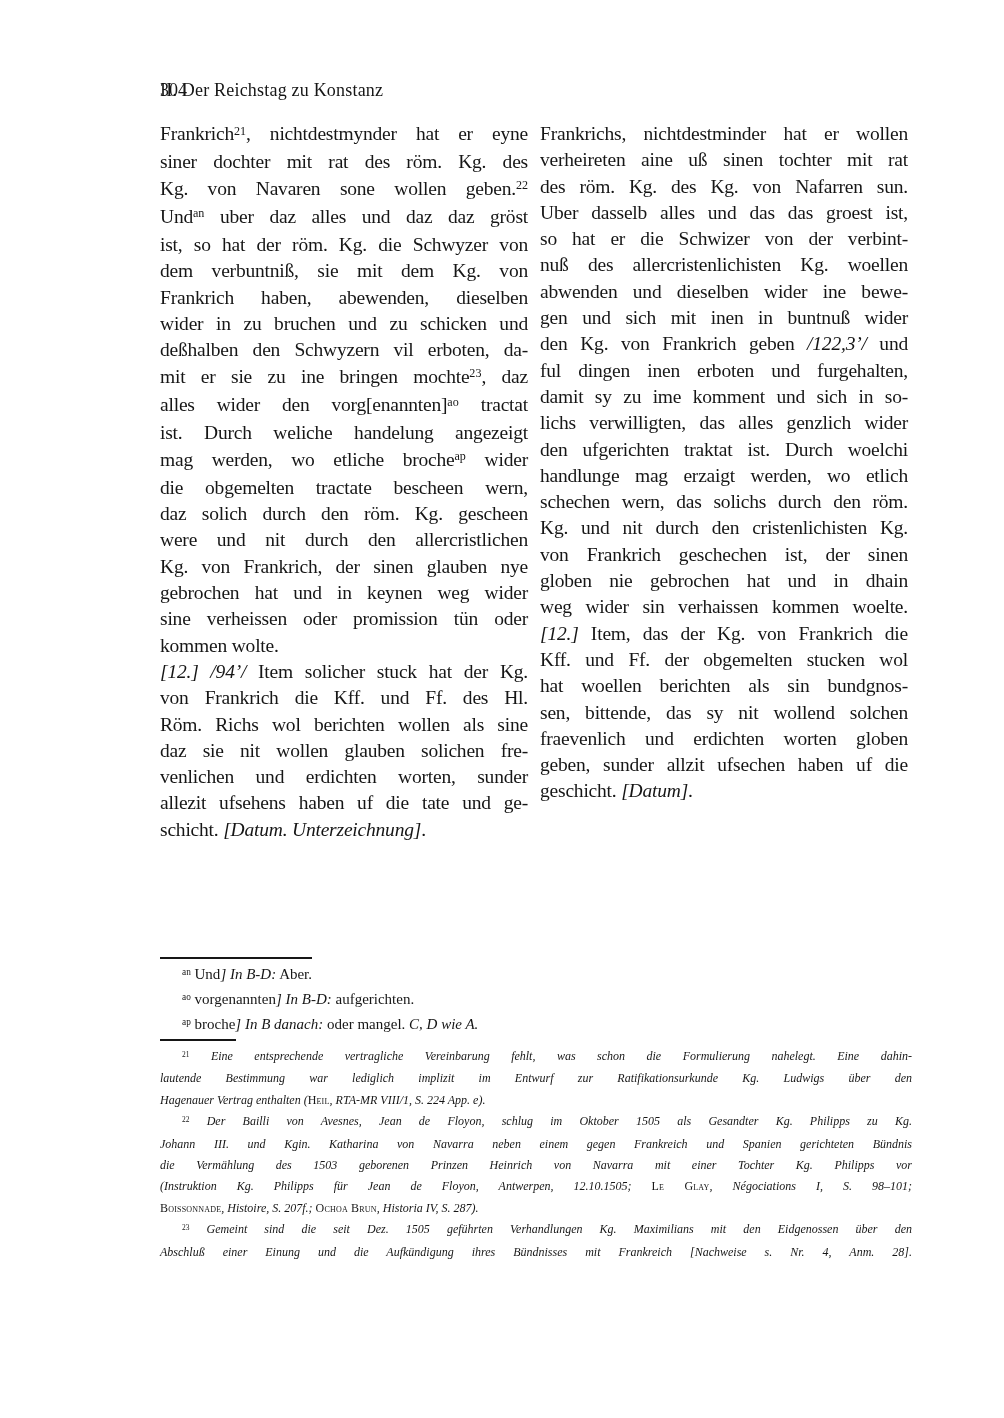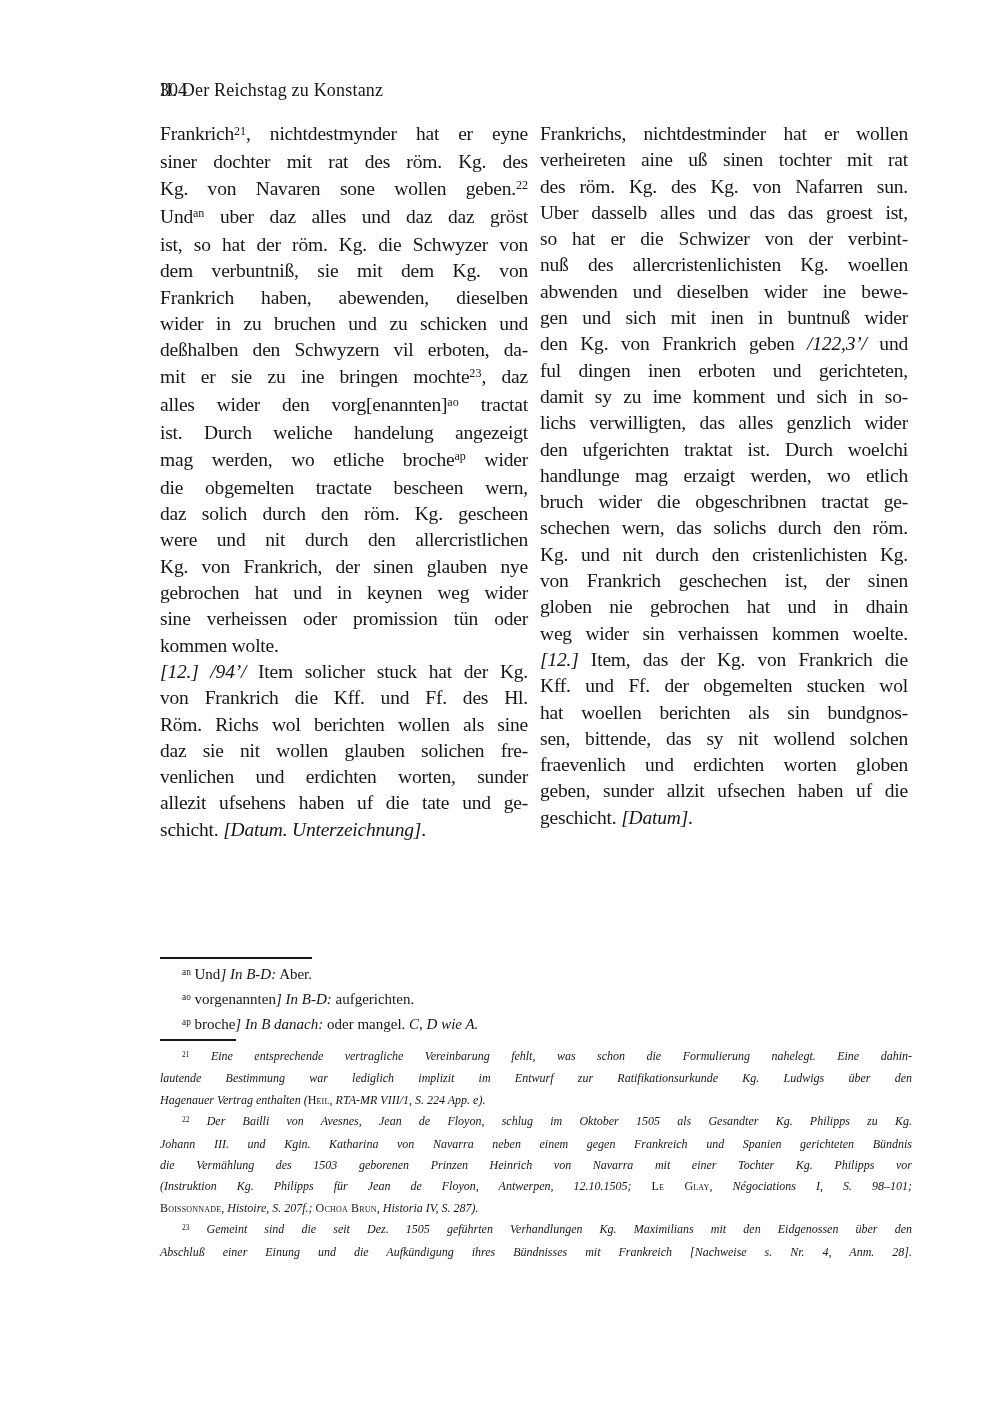--- a/index.html
+++ b/index.html
@@ -76,26 +76,25 @@
     <div class="col right">
         <div class="line j"><span>Frankrichs, nichtdestminder hat er wollen</span></div>
         <div class="line j"><span>verheireten aine uß sinen tochter mit rat</span></div>
         <div class="line j"><span>des röm. Kg. des Kg. von Nafarren sun.</span></div>
         <div class="line j"><span>Uber dasselb alles und das das groest ist,</span></div>
         <div class="line j"><span>so hat er die Schwizer von der verbint-</span></div>
         <div class="line j"><span>nuß des allercristenlichisten Kg. woellen</span></div>
         <div class="line j"><span>abwenden und dieselben wider ine bewe-</span></div>
         <div class="line j"><span>gen und sich mit inen in buntnuß wider</span></div>
         <div class="line j"><span>den Kg. von Frankrich geben </span><span class="it">/122,3’/</span><span> und</span></div>
-        <div class="line j"><span>ful dingen inen erboten und gerichteten,</span></div>
+        <div class="line j"><span>ful dingen inen erboten und furgehalten,</span></div>
         <div class="line j"><span>damit sy zu ime komment und sich in so-</span></div>
         <div class="line j"><span>lichs verwilligten, das alles genzlich wider</span></div>
         <div class="line j"><span>den ufgerichten traktat ist. Durch woelchi</span></div>
         <div class="line j"><span>handlunge mag erzaigt werden, wo etlich</span></div>
-        <div class="line j"><span>bruch wider die obgeschribnen tractat ge-</span></div>
         <div class="line j"><span>schechen wern, das solichs durch den röm.</span></div>
         <div class="line j"><span>Kg. und nit durch den cristenlichisten Kg.</span></div>
         <div class="line j"><span>von Frankrich geschechen ist, der sinen</span></div>
         <div class="line j"><span>globen nie gebrochen hat und in dhain</span></div>
         <div class="line j"><span>weg wider sin verhaissen kommen woelte.</span></div>
         <div class="line j"><span class="it">[12.]</span><span> Item, das der Kg. von Frankrich die</span></div>
         <div class="line j"><span>Kff. und Ff. der obgemelten stucken wol</span></div>
         <div class="line j"><span>hat woellen berichten als sin bundgnos-</span></div>
         <div class="line j"><span>sen, bittende, das sy nit wollend solchen</span></div>
         <div class="line j"><span>fraevenlich und erdichten worten globen</span></div>

